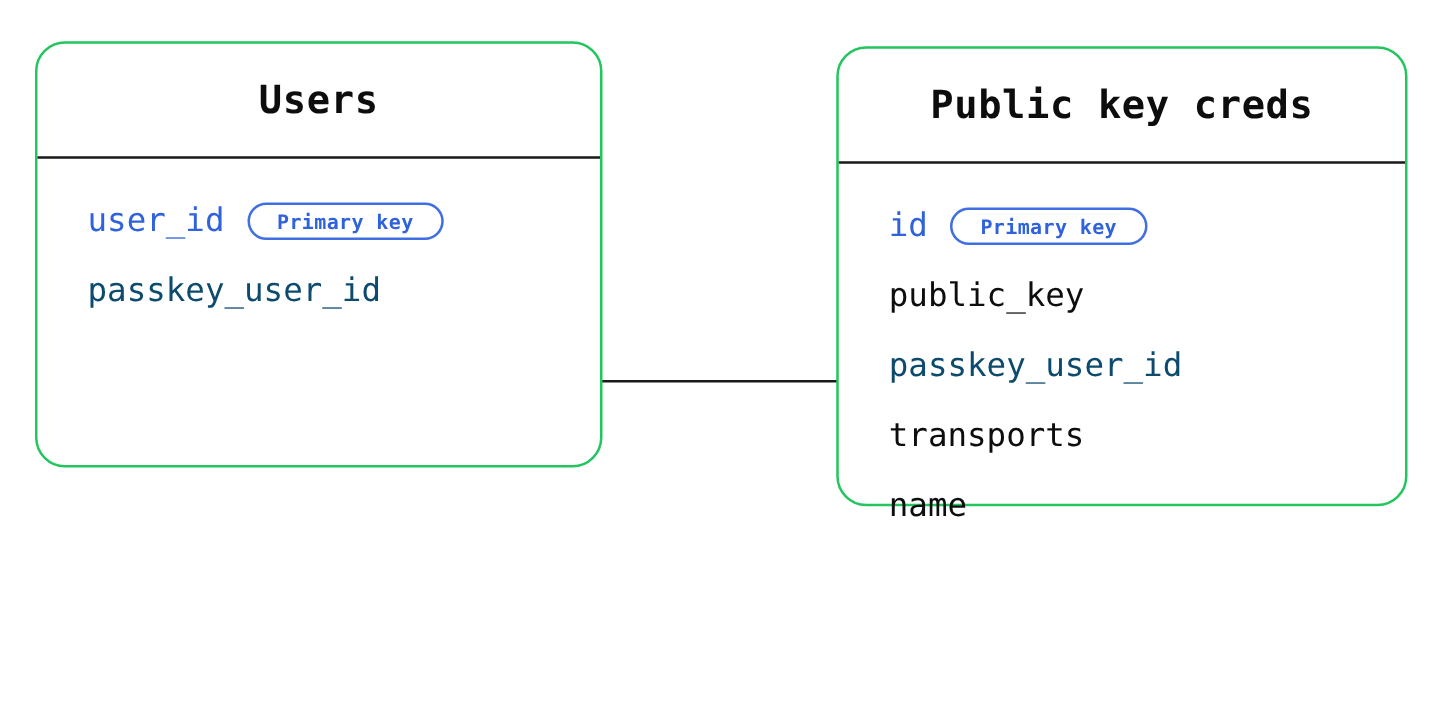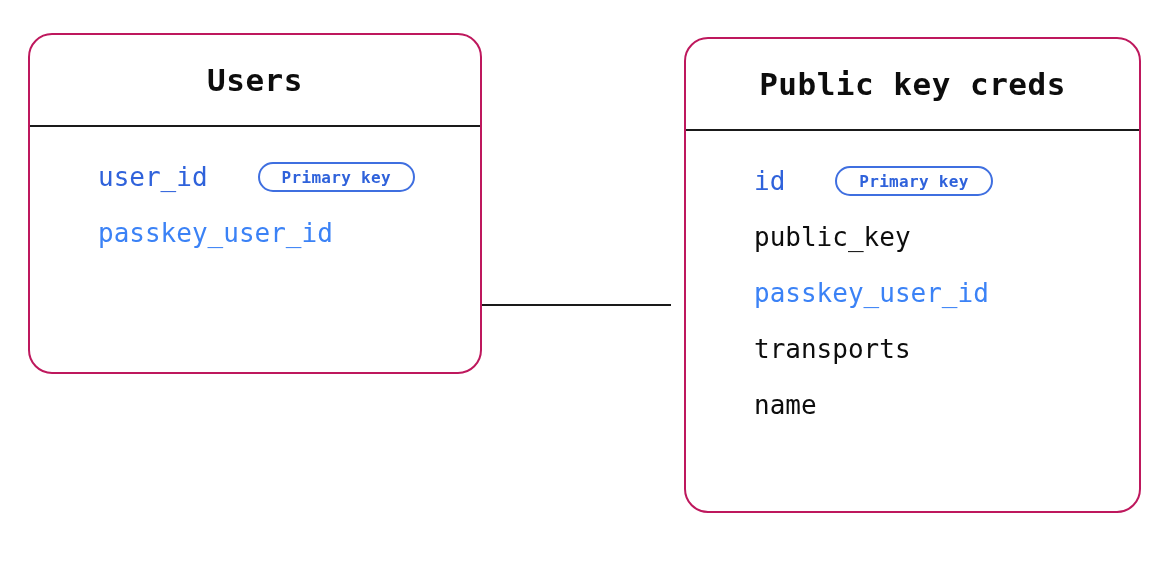--- a/index.html
+++ b/index.html
@@ -25,21 +25,21 @@
     position: absolute;
     background: #1a1a1a;
     height: 2px;
   }
 
   
   .entity {
     position: absolute;
     box-sizing: border-box;
     background: #ffffff;
-    border: 2px solid #be185d;
+    border: 2px solid #22c55e;
     border-radius: 24px;
     z-index: 2;
   }
   .entity-header {
     box-sizing: border-box;
     height: 92px;
     display: flex;
     align-items: center;
     justify-content: center;
     border-bottom: 2px solid #1a1a1a;
@@ -52,36 +52,35 @@
     color: #0d0d0d;
     white-space: nowrap;
   }
   .entity-body {
     padding: 22px 0 20px 0;
   }
   .field-row {
     display: flex;
     align-items: center;
     height: 56px;
-    padding-left: 68px;
+    padding-left: 40px;
     box-sizing: border-box;
-    gap: 32px;
   }
   .field-name {
     font-family: "DejaVu Sans Mono", monospace;
     font-size: 26px;
     line-height: 1;
     color: #0d0d0d;
     white-space: nowrap;
   }
   .field-name.key {
     color: #2f62db;
   }
   .field-name.fk {
-    color: #3b82f6;
+    color: #0c4a6e;
   }
   .badge {
     display: inline-flex;
     align-items: center;
     justify-content: center;
     margin-left: 18px;
     height: 30px;
     padding: 0 22px;
     box-sizing: border-box;
     border: 2px solid #3f6fe0;
@@ -120,21 +119,21 @@
       </div>
 
 
       <div class="field-row">
         <span class="field-name fk">passkey_user_id</span>
       </div>
 
     </div>
   </div>
 
-  <div class="entity" style="left:684px; top:37px; width:457px; height:476px;">
+  <div class="entity" style="left:669px; top:37px; width:457px; height:368px;">
 
     <div class="entity-header">
       <div class="entity-title">Public key creds</div>
     </div>
 
     <div class="entity-body">
 
       <div class="field-row">
         <span class="field-name key">id</span>
         <span class="badge">

